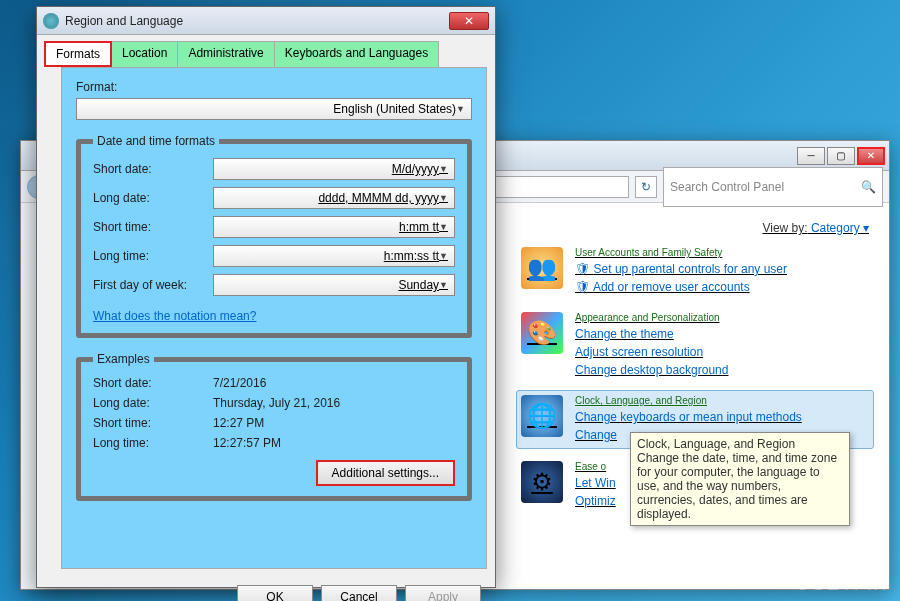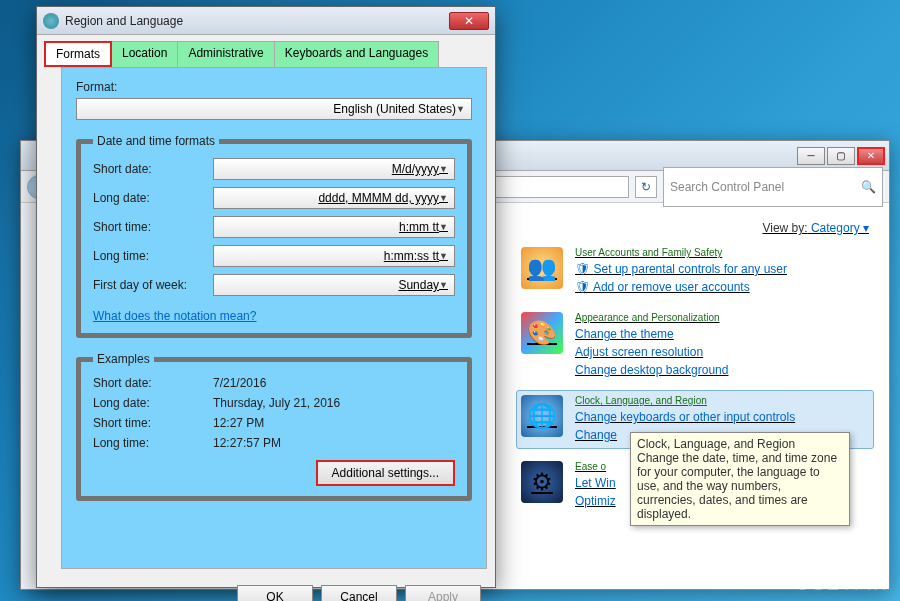--- a/index.html
+++ b/index.html
@@ -114,21 +114,21 @@
           <span class="cp-cat-link">Change the theme</span>
           <span class="cp-cat-link">Adjust screen resolution</span>
           <span class="cp-cat-link">Change desktop background</span>
         </div>
       </div>
 
       <div class="cp-cat selected">
         <div class="cp-icon" style="background:radial-gradient(#8cf,#26a);">🌐</div>
         <div>
           <div class="cp-cat-title">Clock, Language, and Region</div>
-          <span class="cp-cat-link">Change keyboards or other input controls</span>
+          <span class="cp-cat-link">Change keyboards or mean input methods</span>
           <span class="cp-cat-link">Change</span>
         </div>
       </div>
 
       <div class="cp-cat">
         <div class="cp-icon" style="background:radial-gradient(#36a,#124);">⚙</div>
         <div>
           <div class="cp-cat-title">Ease o</div>
           <span class="cp-cat-link">Let Win</span>
           <span class="cp-cat-link">Optimiz</span>

